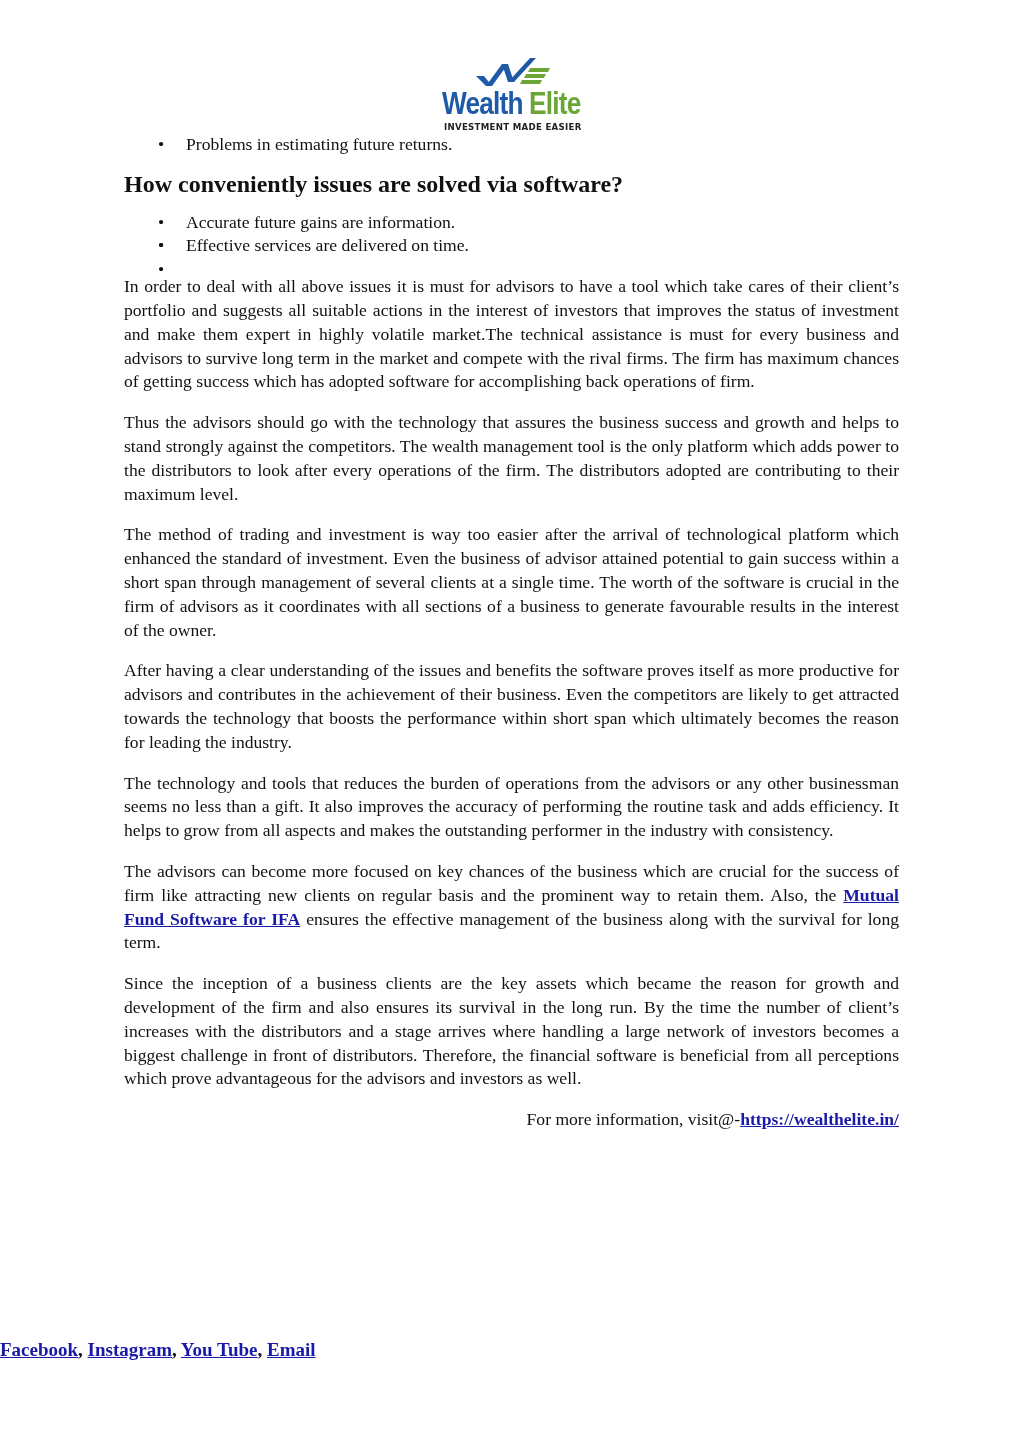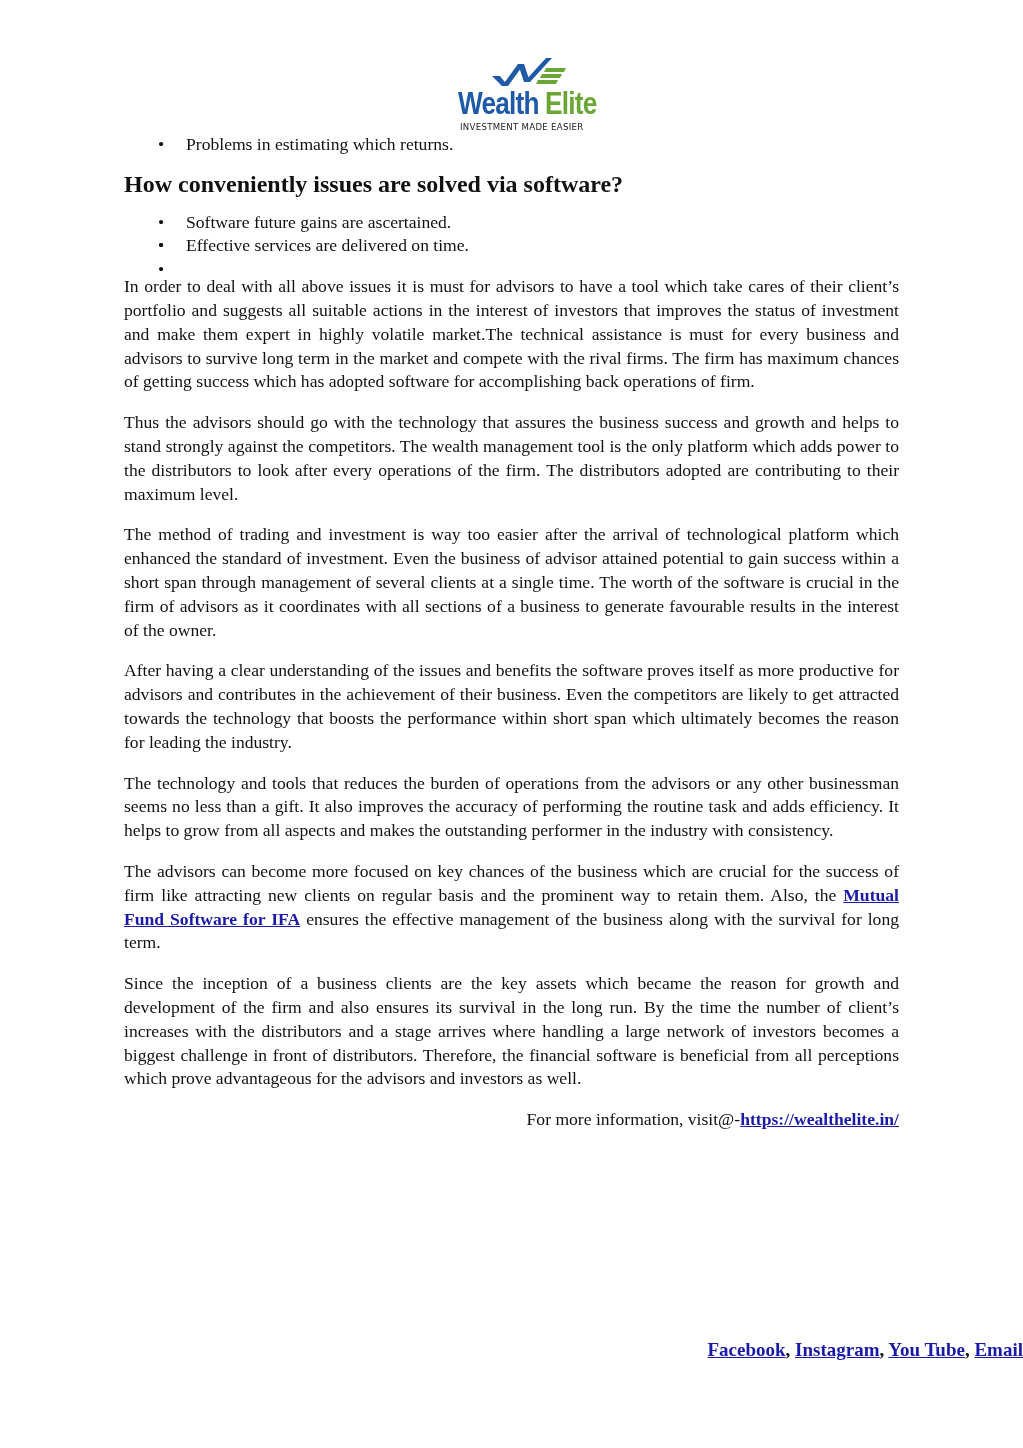--- a/index.html
+++ b/index.html
@@ -10,21 +10,21 @@
     body {
       width: 1023px;
       height: 1448px;
       position: relative;
       overflow: hidden;
       font-family: "Liberation Serif", "DejaVu Serif", serif;
       color: #111111;
     }
     .logo {
       position: absolute;
-      left: 458px;
+      left: 442px;
       top: 56px;
       width: 142px;
       height: 78px;
     }
     .logo-mark {
       position: absolute;
       left: 32px;
       top: 0;
       width: 80px;
       height: 34px;
@@ -45,21 +45,21 @@
       white-space: nowrap;
     }
     .logo-word .w1 { color: #1e5aa8; }
     .logo-word .w2 { color: #6aa636; }
     .logo-tag {
       position: absolute;
       left: 2px;
       top: 66px;
       width: 140px;
       font-family: "DejaVu Sans", "Liberation Sans", sans-serif;
-      font-weight: normal;
+      font-weight: bold;
       font-size: 8.6px;
       line-height: 10px;
       letter-spacing: 0.3px;
       color: #222222;
       white-space: nowrap;
     }
     .content {
       position: absolute;
       left: 124px;
       top: 133px;
@@ -95,21 +95,21 @@
     a {
       color: #1a1aa8;
       font-weight: bold;
       text-decoration: underline;
     }
     .footer-links {
       position: absolute;
       left: 0;
       width: 1023px;
       top: 1339px;
-      text-align: right;
+      text-align: left;
       font-size: 19px;
       font-weight: bold;
     }
     .footer-links a { color: #1a1aa8; }
   </style>
 </head>
 <body>
 
 <div class="logo">
   <svg class="logo-mark" viewBox="0 0 80 34">
@@ -121,27 +121,27 @@
     <polygon points="50,22 70,22 72,18 52,18" fill="#6aa636"></polygon>
     <polygon points="54,16 74,16 76,12 56,12" fill="#6aa636"></polygon>
   </svg>
   <div class="logo-word"><span class="w1">Wealth</span> <span class="w2">Elite</span></div>
   <div class="logo-tag">INVESTMENT MADE EASIER</div>
 </div>
 
 <div class="content">
 
   <ul>
-    <li><span class="bullet">•</span><span>Problems in estimating which returns.</span></li>
+    <li><span class="bullet">•</span><span>Problems in estimating future returns.</span></li>
   </ul>
 
   <h2>How conveniently issues are solved via software?</h2>
 
   <ul>
-    <li><span class="bullet">•</span><span>Software future gains are ascertained.</span></li>
+    <li><span class="bullet">•</span><span>Accurate future gains are information.</span></li>
     <li><span class="bullet">•</span></li>
     <li><span class="bullet">•</span><span>Effective services are delivered on time.</span></li>
     <li><span class="bullet">•</span></li>
   </ul>
 
   <p class="para-first">In order to deal with all above issues it is must for advisors to have a tool which take cares of their client’s portfolio and suggests all suitable actions in the interest of investors that improves the status of investment and make them expert in highly volatile market.The technical assistance is must for every business and advisors to survive long term in the market and compete with the rival firms. The firm has maximum chances of getting success which has adopted software for accomplishing back operations of firm.</p>
   <p>Thus the advisors should go with the technology that assures the business success and growth and helps to stand strongly against the competitors. The wealth management tool is the only platform which adds power to the distributors to look after every operations of the firm. The distributors adopted are contributing to their maximum level.</p>
   <p>The method of trading and investment is way too easier after the arrival of technological platform which enhanced the standard of investment. Even the business of advisor attained potential to gain success within a short span through management of several clients at a single time. The worth of the software is crucial in the firm of advisors as it coordinates with all sections of a business to generate favourable results in the interest of the owner.</p>
   <p>After having a clear understanding of the issues and benefits the software proves itself as more productive for advisors and contributes in the achievement of their business. Even the competitors are likely to get attracted towards the technology that boosts the performance within short span which ultimately becomes the reason for leading the industry.</p>
   <p>The technology and tools that reduces the burden of operations from the advisors or any other businessman seems no less than a gift. It also improves the accuracy of performing the routine task and adds efficiency. It helps to grow from all aspects and makes the outstanding performer in the industry with consistency.</p>

